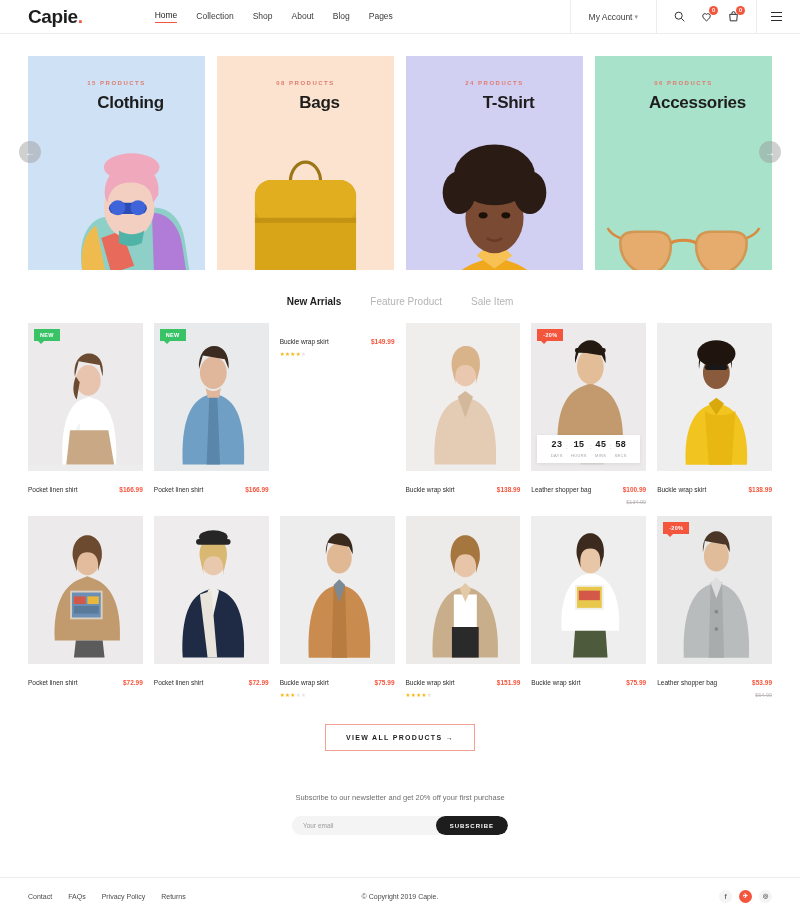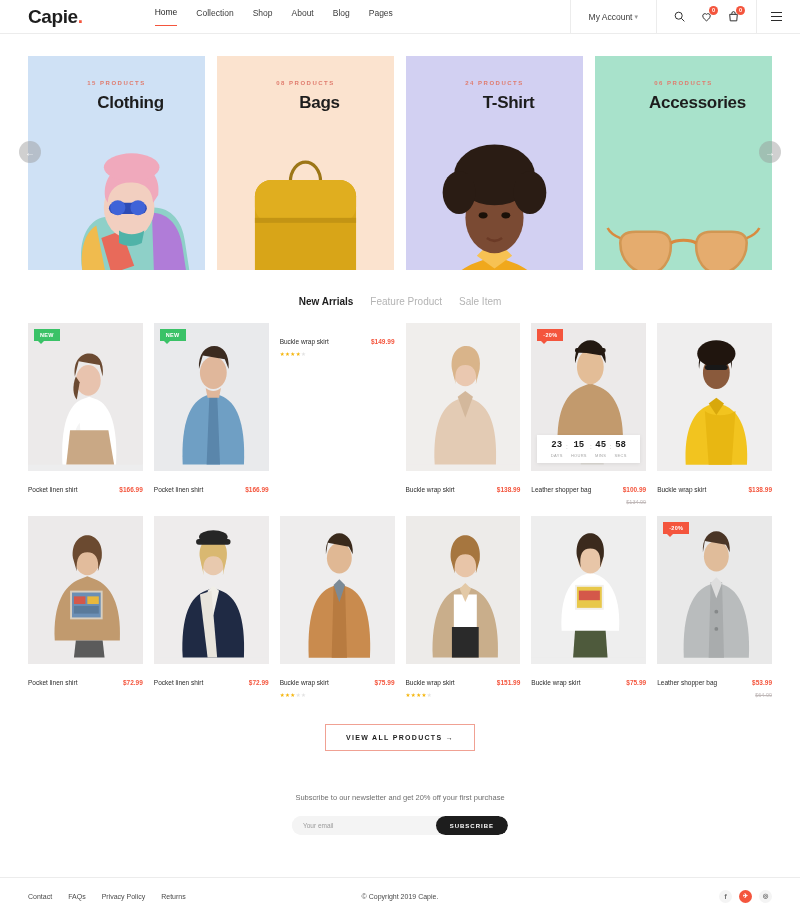--- a/index.html
+++ b/index.html
@@ -32,21 +32,21 @@
   .mainnav {
     display: flex;
     align-items: center;
     gap: 19px;
     margin-left: 72px;
   }
   .navlink {
     font-size: 8.5px;
     color: #3c3c3c;
     text-decoration: none;
-    padding-bottom: 8px;
+    padding-bottom: 2px;
     white-space: nowrap;
   }
   .navlink.active {
     color: #1d1d1d;
     border-bottom: 1.4px solid #f4553d;
   }
   .header-right {
     margin-left: auto;
     display: flex;
     align-items: center;
@@ -141,21 +141,21 @@
     z-index: 6;
   }
   .arrow.left { left: 19px; }
   .arrow.right { right: 19px; }
 
   
   .art { position: absolute; inset: 0; z-index: 1; pointer-events: none; }
 
   
   .tabs {
-    display: flex; justify-content: center; gap: 17px;
+    display: flex; justify-content: center; gap: 29px;
     margin-top: 26px; padding-bottom: 6px;
   }
   .tab { font-size: 10px; color: #b4b4b4; }
   .tab.active { color: #1d1d1d; font-weight: bold; }
 
   
   .grid {
     display: grid;
     grid-template-columns: repeat(6, 1fr);
     gap: 11px;

